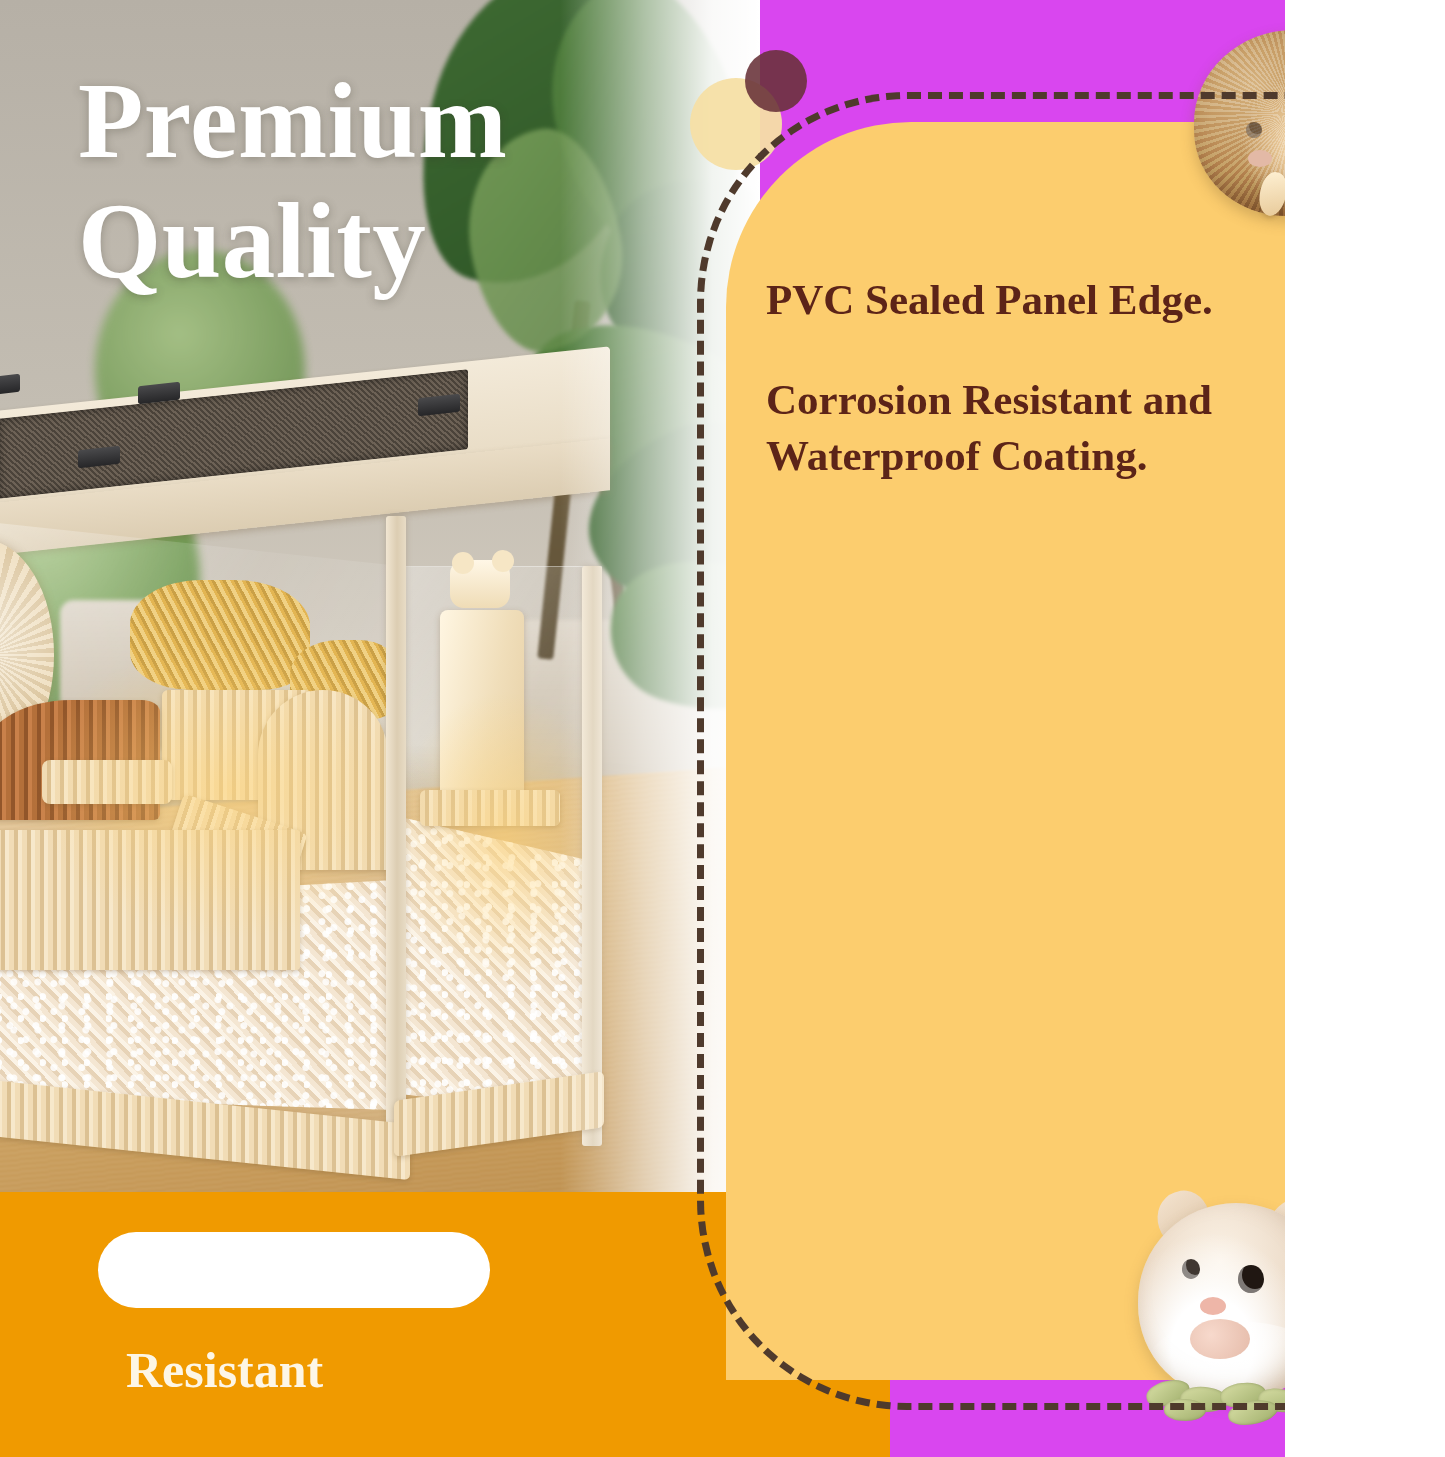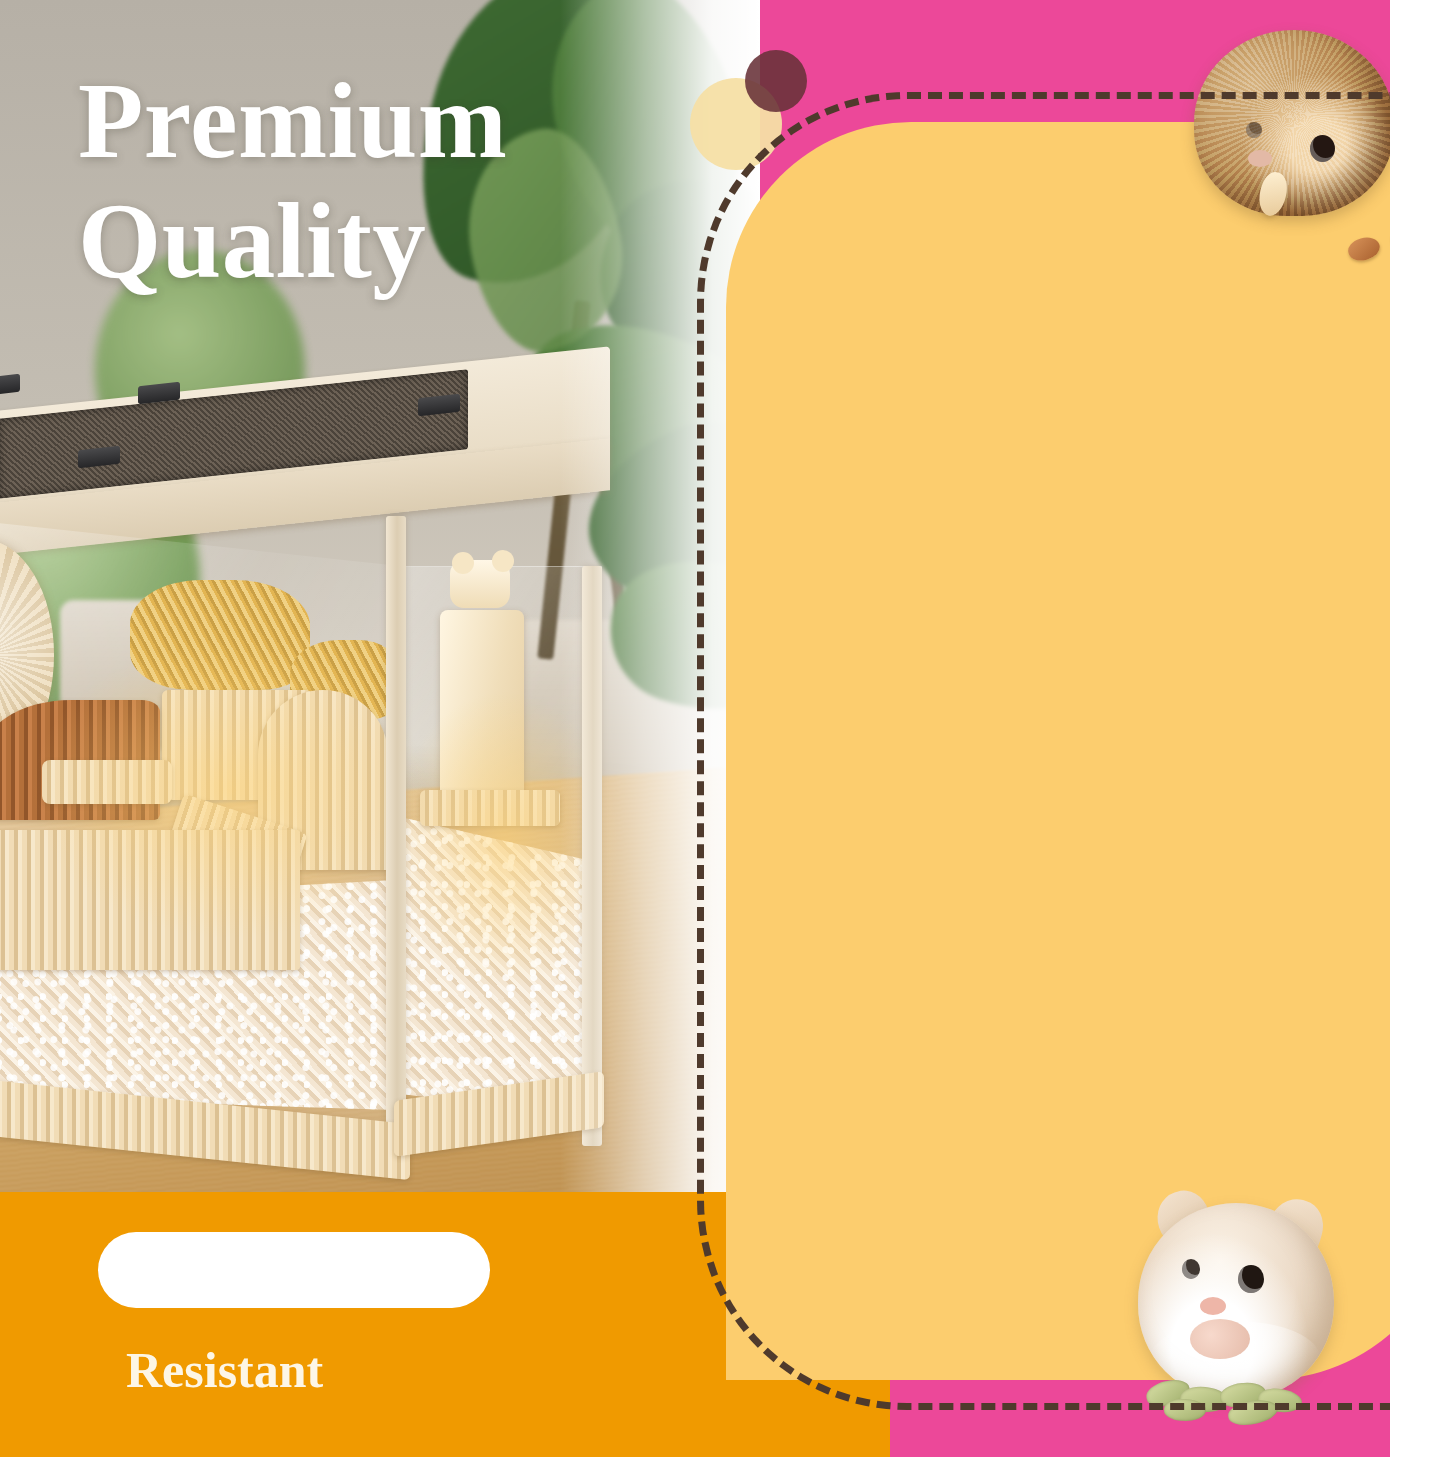--- a/index.html
+++ b/index.html
@@ -4,21 +4,21 @@
 <style>
   * { margin:0; padding:0; box-sizing:border-box; }
   html,body { width:1445px; height:1457px; }
   body {
     font-family:"Liberation Serif", serif;
     background:#ffffff;
     overflow:hidden;
     position:relative;
   }
 
-  #stage { position:absolute; inset:0; width:1390px; height:1457px; overflow:hidden; background:#ec4899; }
+  #stage { position:absolute; inset:0; width:1285px; height:1457px; overflow:hidden; background:#d946ef; }
 
   
   .photo {
     position:absolute; left:0; top:0; width:760px; height:1200px;
     overflow:hidden;
   }
   .photo-wall {
     position:absolute; inset:0;
     background:
       linear-gradient(180deg,#b6b0a6 0%,#c3bdb2 34%,#cfc8bc 52%,#d8d2c6 62%, #cfc6b6 66%, #c9bca4 70%, #c8b78f 100%);
@@ -379,20 +379,22 @@
   </div>
 
   <div class="circle-cream"></div>
   <div class="circle-maroon"></div>
 
   <div class="orange-bar"></div>
 
   <div class="panel"></div>
 
   <div class="panel-text">
+    <div class="feature">PVC Sealed Panel Edge.</div>
+    <div class="feature">Corrosion Resistant and Waterproof Coating.</div>
   </div>
 
   <div class="dashed"></div>
 
   <div class="hamster ham-a">
     <div class="body"></div>
     <div class="fur"></div>
     <div class="eye l"></div>
     <div class="eye r"></div>
     <div class="nose"></div>

